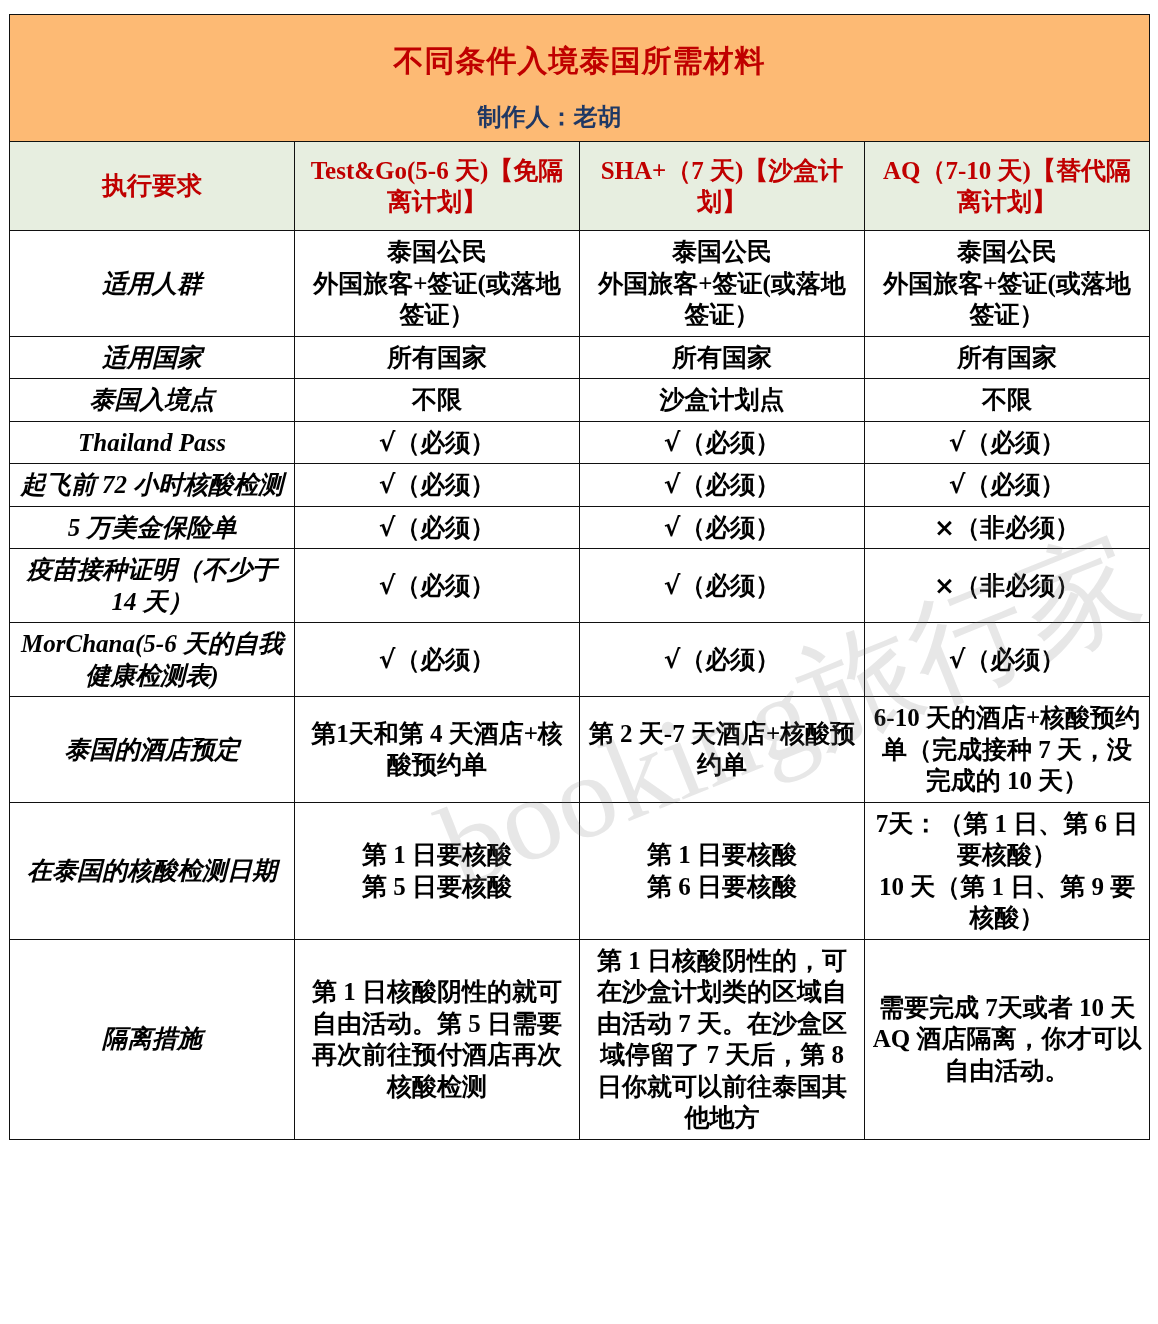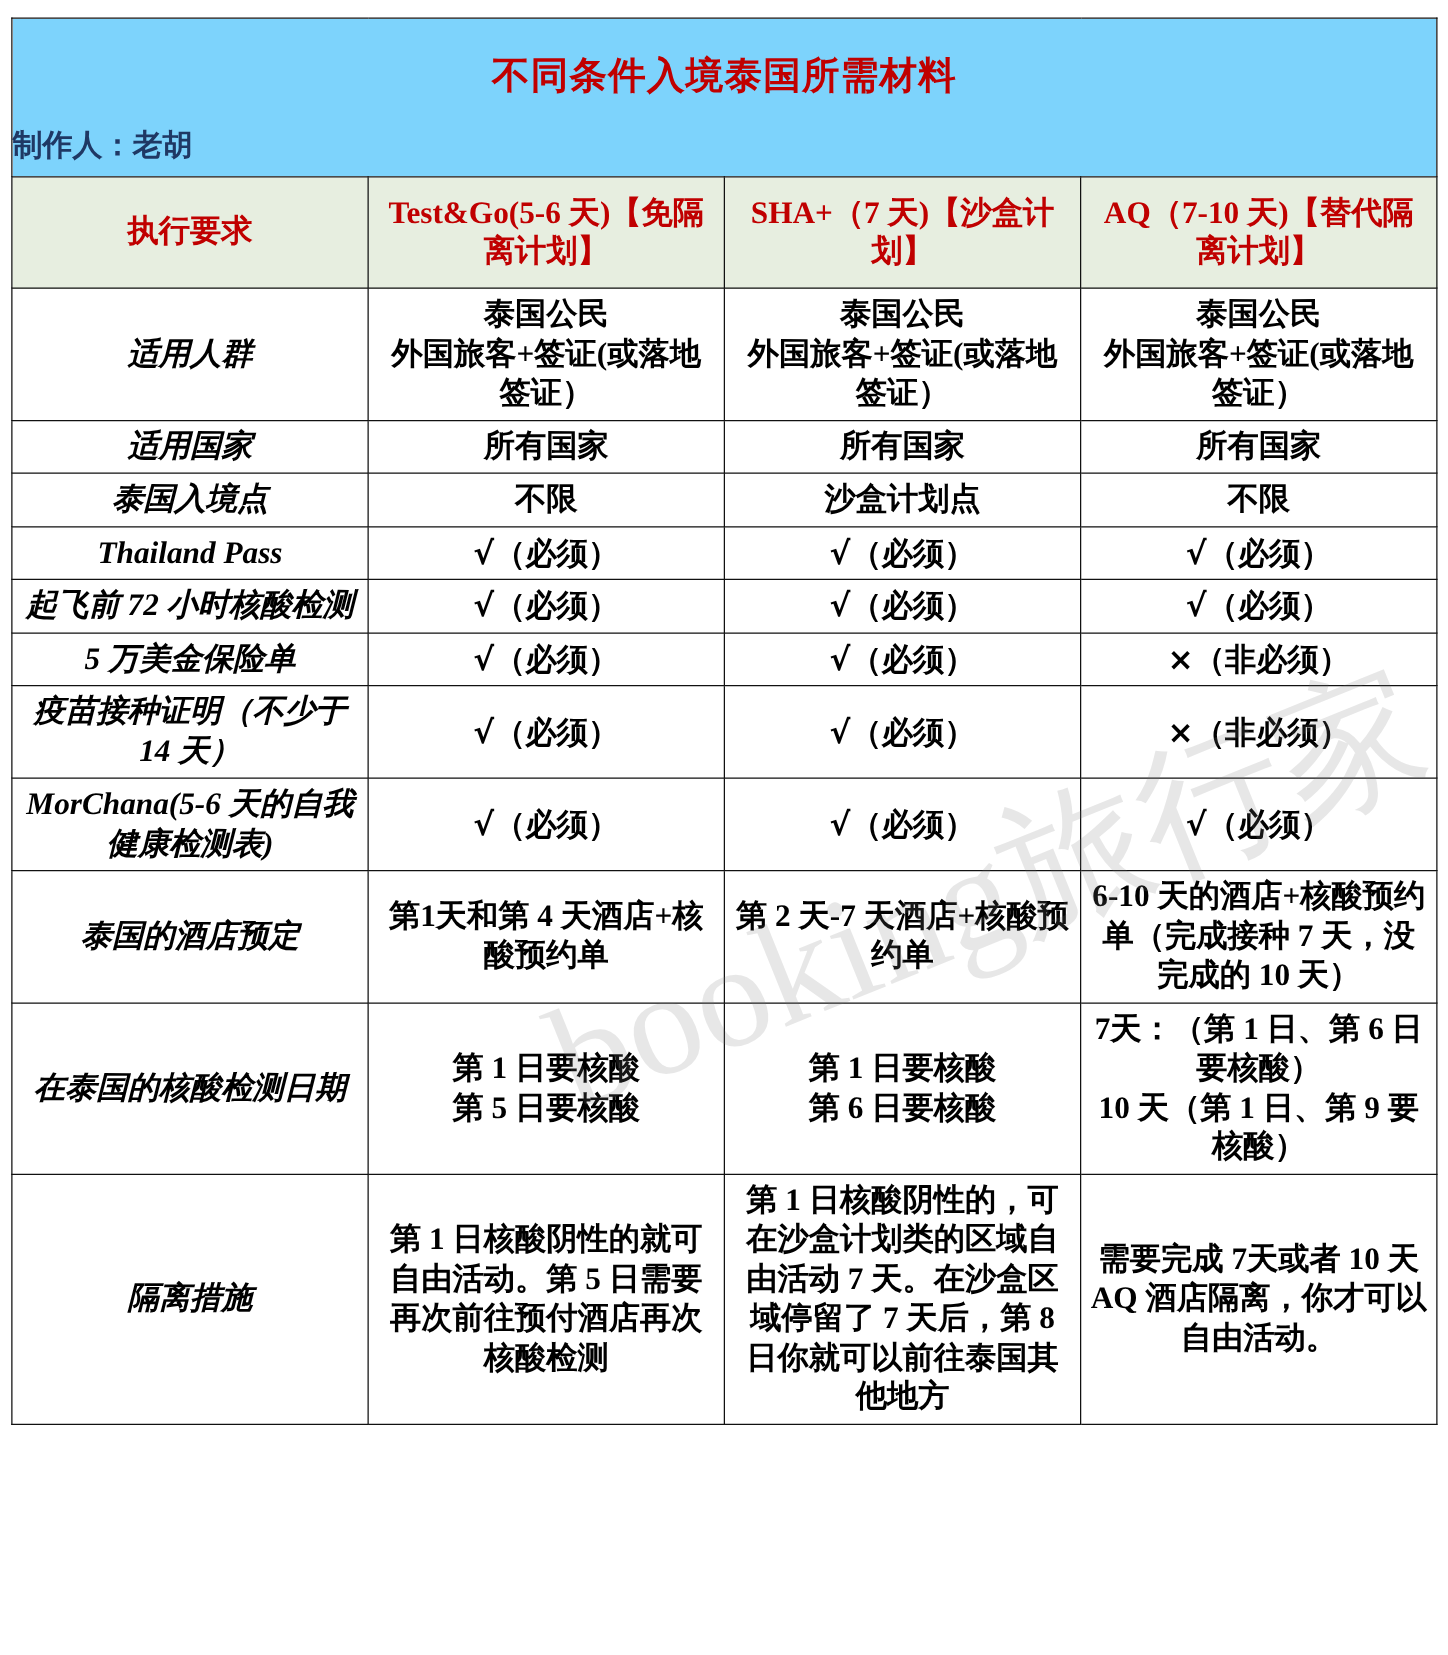--- a/index.html
+++ b/index.html
@@ -37,38 +37,38 @@
     font-weight: bold;
     word-break: break-word;
   }
   
   col.c0 { width: 285px; }
   col.c1 { width: 285px; }
   col.c2 { width: 285px; }
   col.c3 { width: 285px; }
 
   .title-cell {
-    background: #7dd3fc;
+    background: #fdba74;
     border: 1px solid #111 !important;
     padding: 18px 0 6px 0 !important;
     height: 102px;
     position: relative;
   }
   .title-text {
     color: #c00000;
     font-size: 30px;
     font-weight: bold;
     letter-spacing: 1px;
     display: block;
     text-align: center;
     margin-top: 6px;
   }
   .author-text {
     display: block;
-    text-align: left;
+    text-align: center;
     color: #1f3864;
     font-size: 24px;
     font-weight: bold;
     margin: 22px 60px 0 0;
   }
   .head-cell {
     background: #e7eee0;
     color: #c00000;
     font-size: 24px;
     height: 78px;

